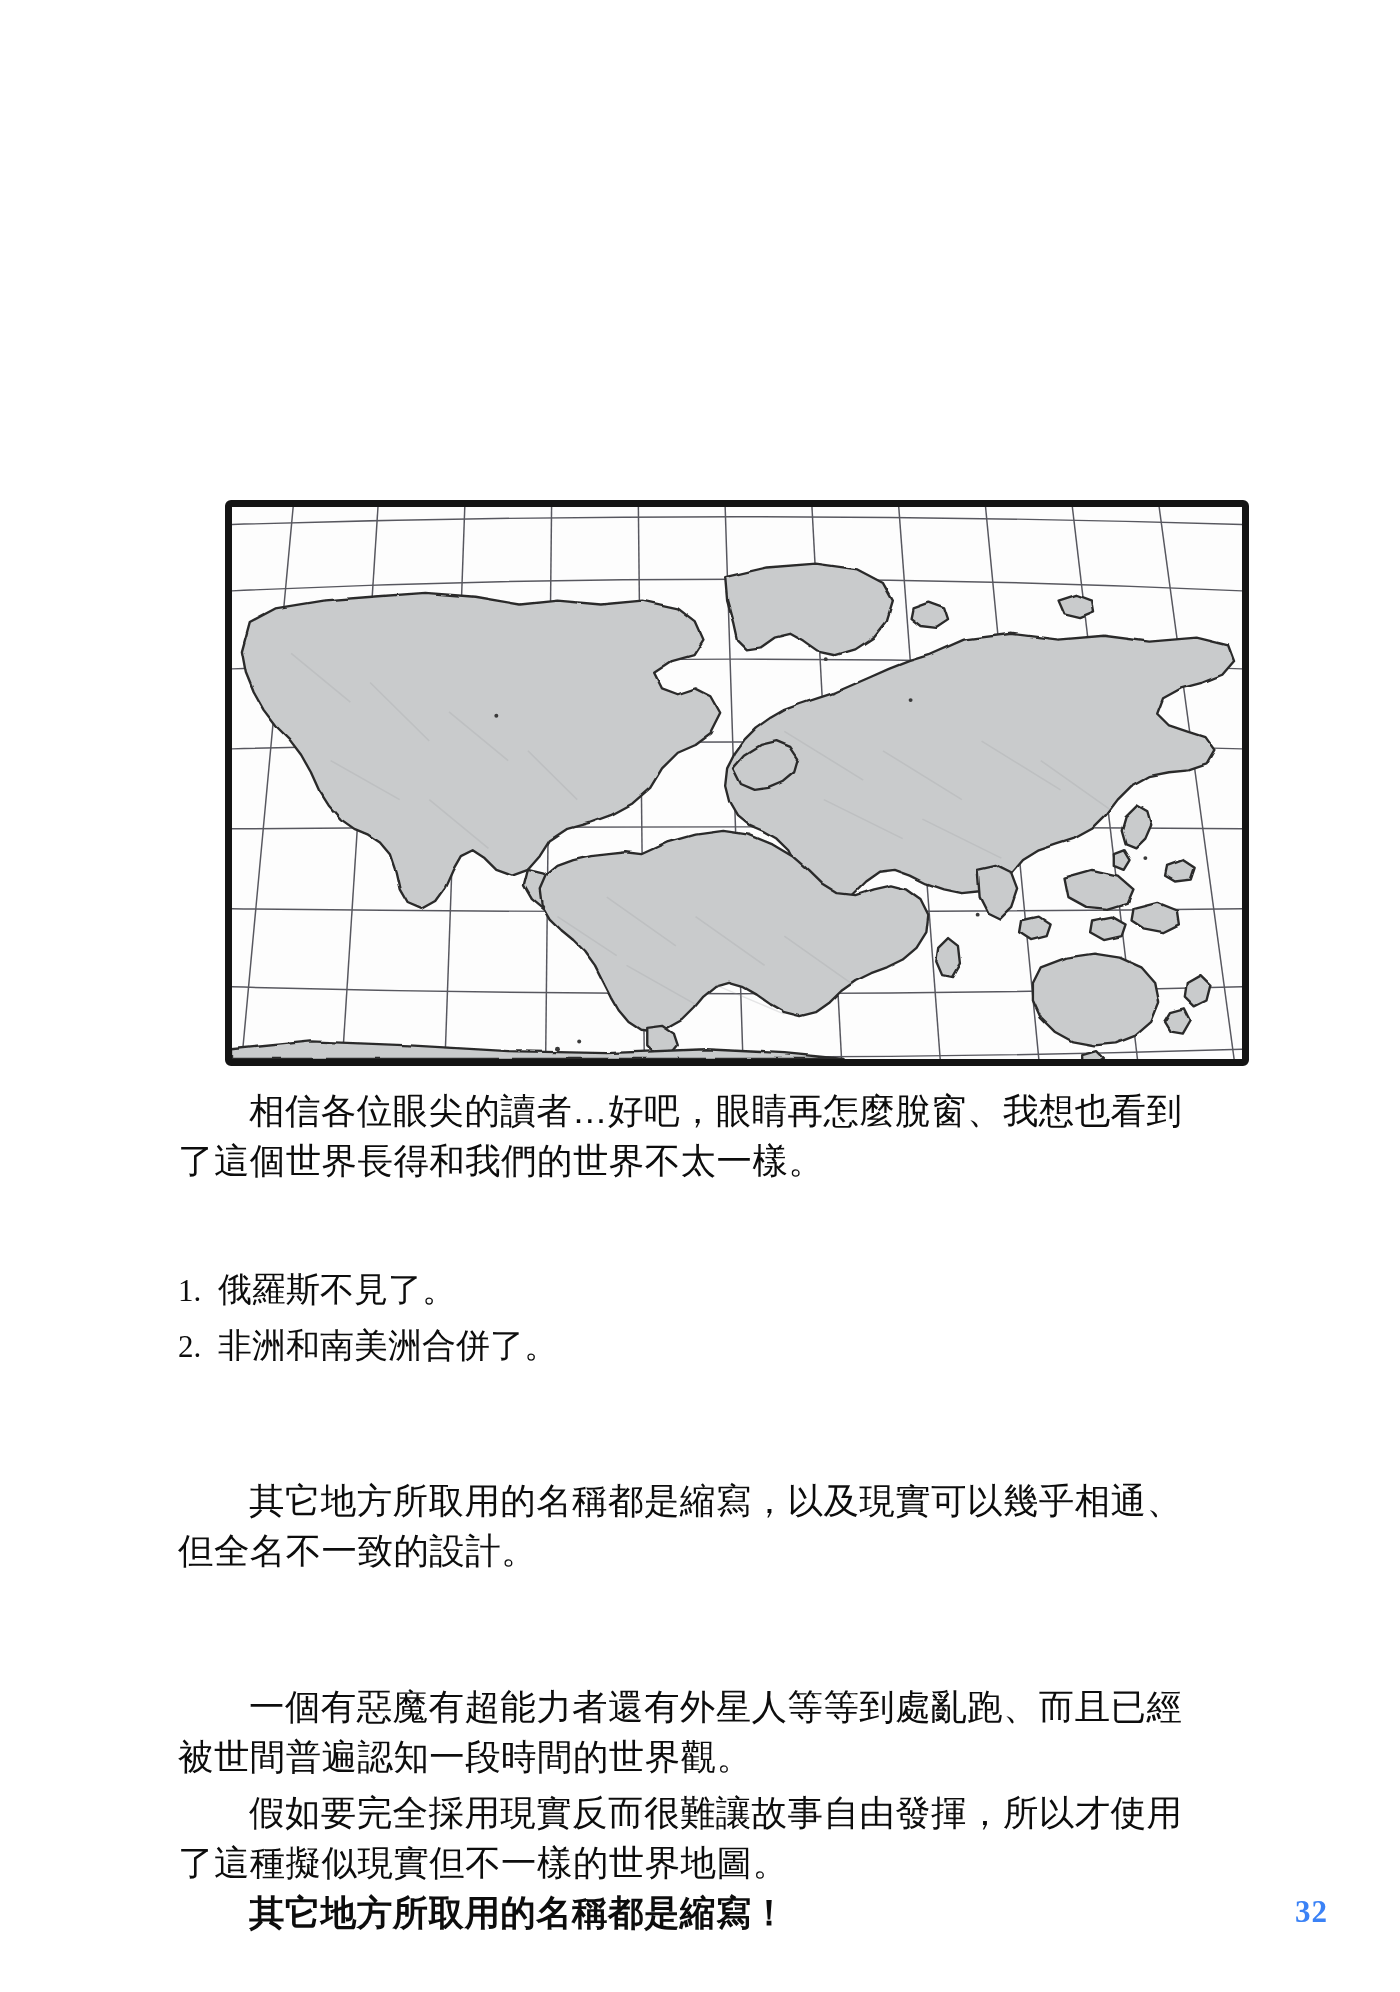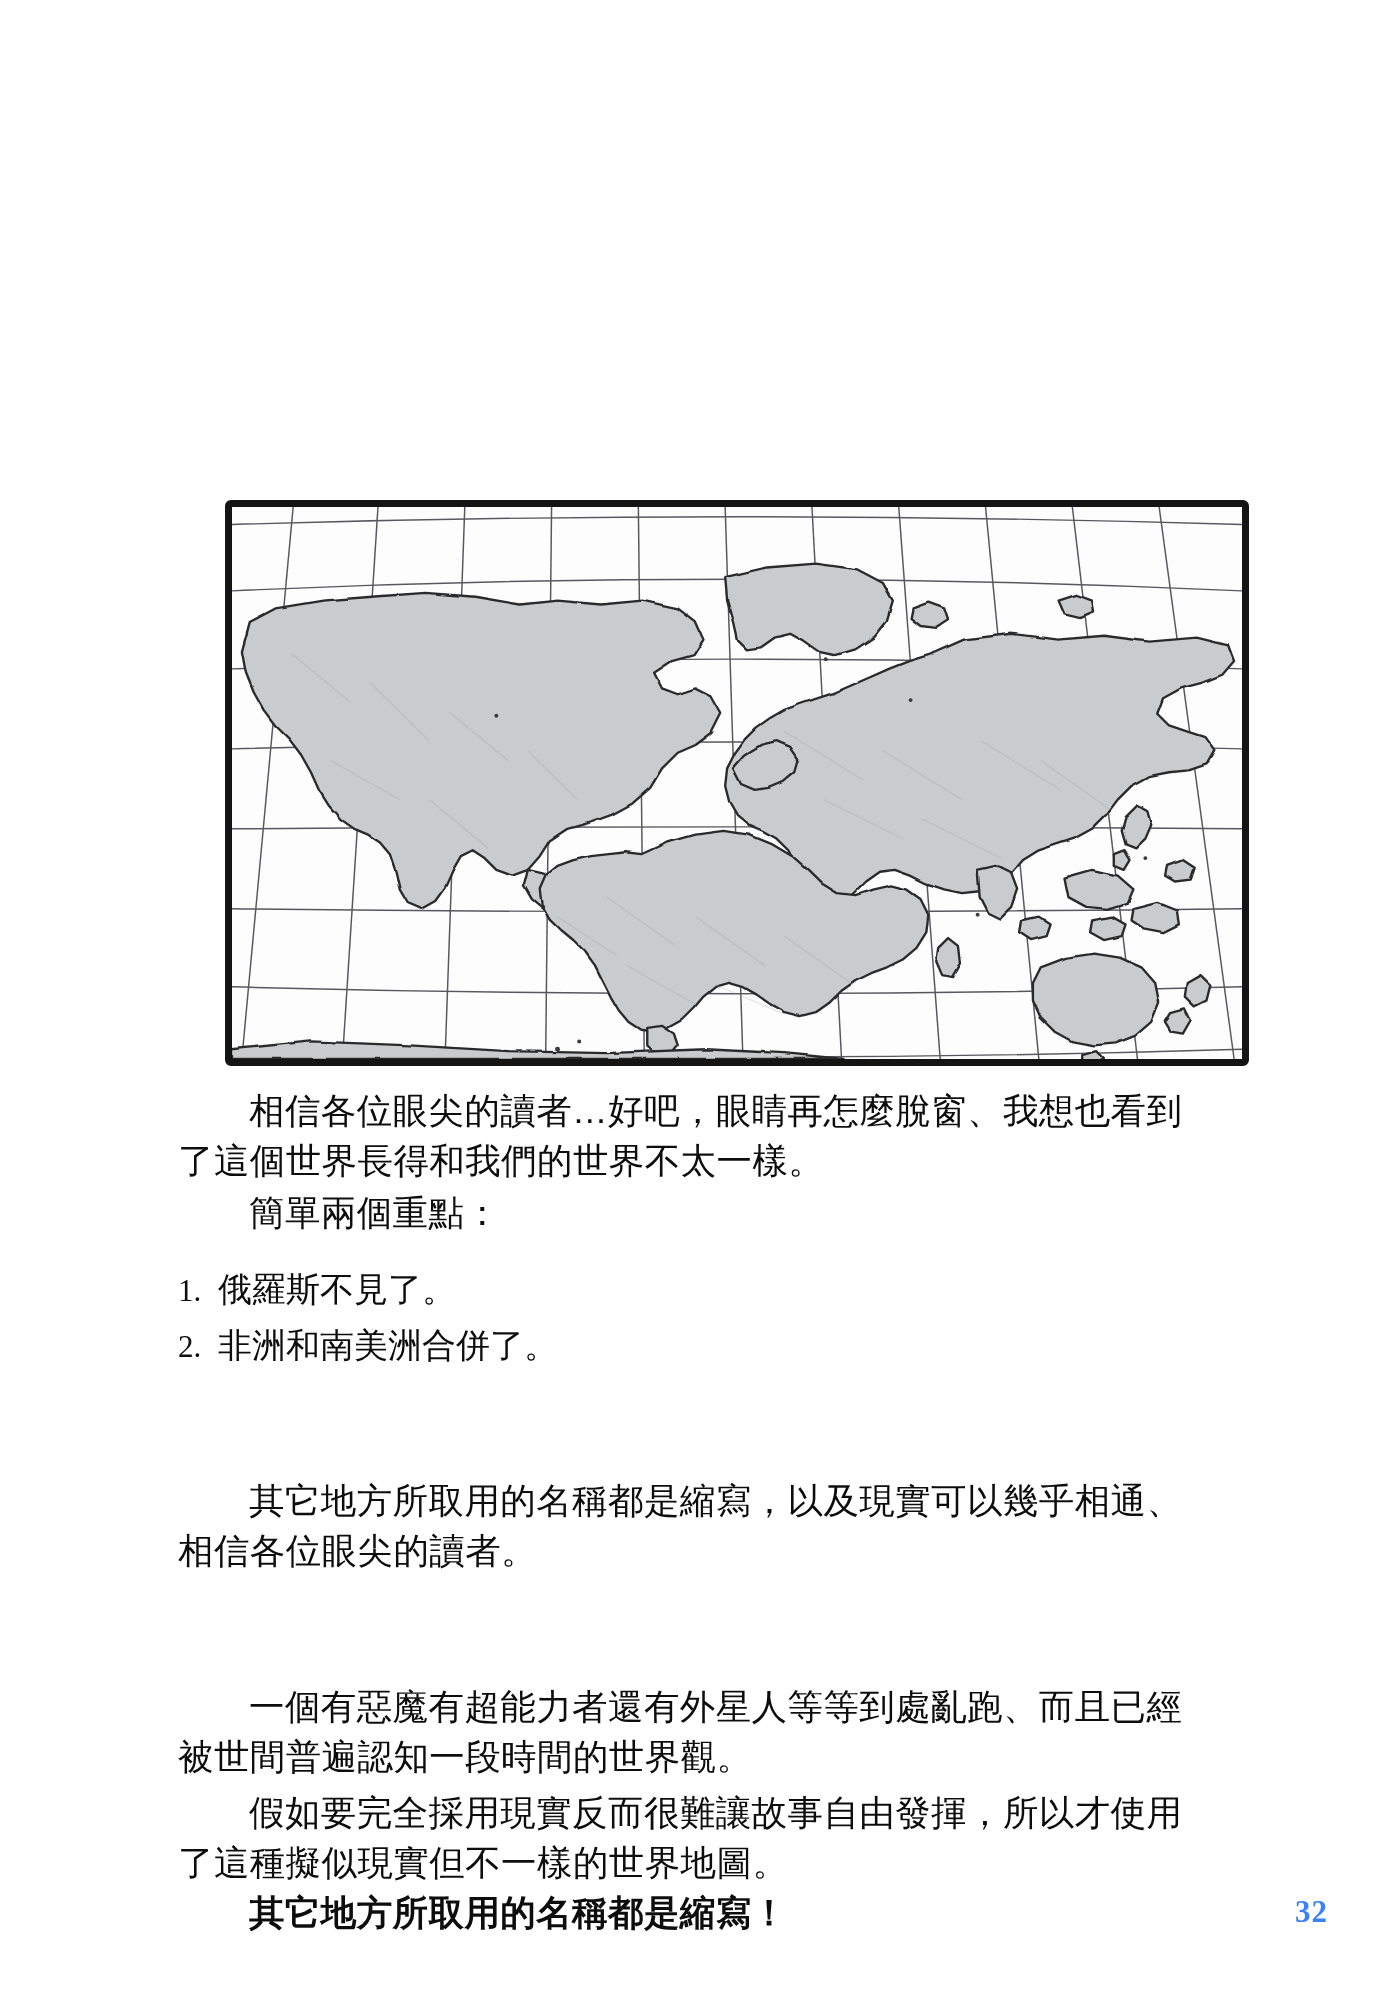--- a/index.html
+++ b/index.html
@@ -258,34 +258,33 @@
           <circle cx="926" cy="360" r="2"></circle>
           <circle cx="688" cy="198" r="2"></circle>
           <circle cx="244," cy="0" r="0"></circle>
         </g>
       </svg>
     </div>
   </figure>
 
   <p class="body-col para indent" id="para-intro">相信各位眼尖的讀者…好吧，眼睛再怎麼脫窗、我想也看到了這個世界長得和我們的世界不太一樣。</p>
 
-  <p class="body-col para indent" id="para-points">簡單兩個重點：</p>
 
   <div id="list-block">
     <div class="list-item">
       <span class="list-num">1.</span>
       <span class="list-text">俄羅斯不見了。</span>
     </div>
     <div class="list-item">
       <span class="list-num">2.</span>
       <span class="list-text">非洲和南美洲合併了。</span>
     </div>
   </div>
 
-  <p class="body-col para indent" id="para-names">其它地方所取用的名稱都是縮寫，以及現實可以幾乎相通、相信各位眼尖的讀者。</p>
+  <p class="body-col para indent" id="para-names">其它地方所取用的名稱都是縮寫，以及現實可以幾乎相通、但全名不一致的設計。</p>
 
 
   <p class="body-col para indent" id="para-world">一個有惡魔有超能力者還有外星人等等到處亂跑、而且已經被世間普遍認知一段時間的世界觀。</p>
 
   <p class="body-col para indent" id="para-reason">假如要完全採用現實反而很難讓故事自由發揮，所以才使用了這種擬似現實但不一樣的世界地圖。</p>
 
   <p class="body-col para bold" id="para-joke">其它地方所取用的名稱都是縮寫！</p>
 
   <div id="page-number">32</div>
 

